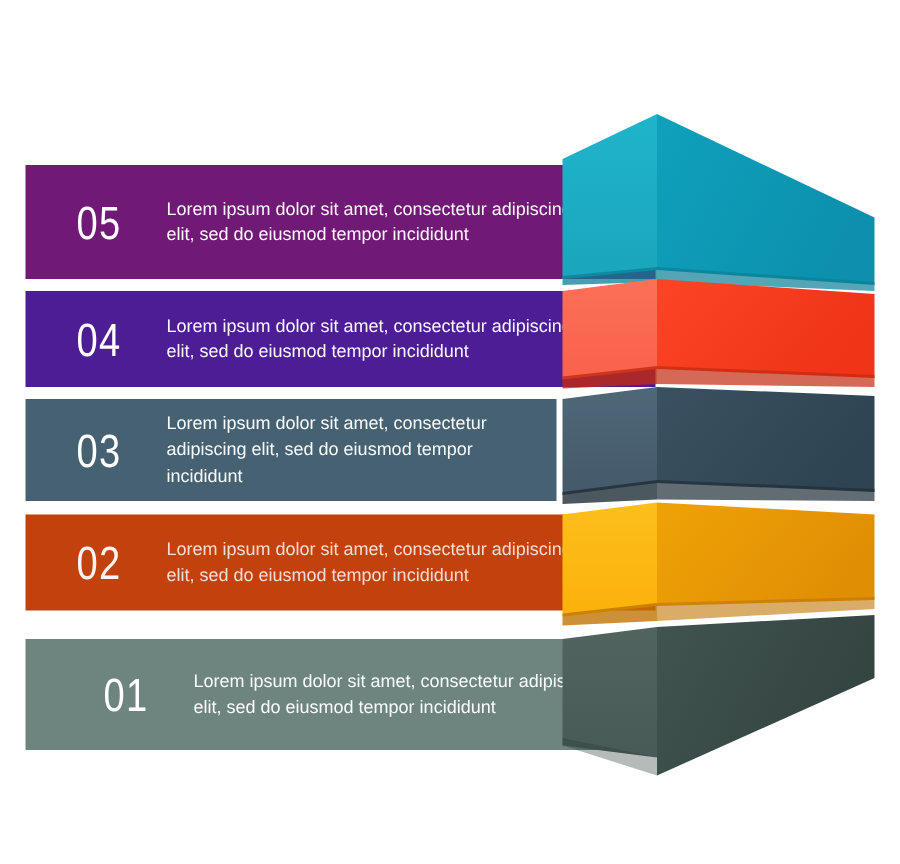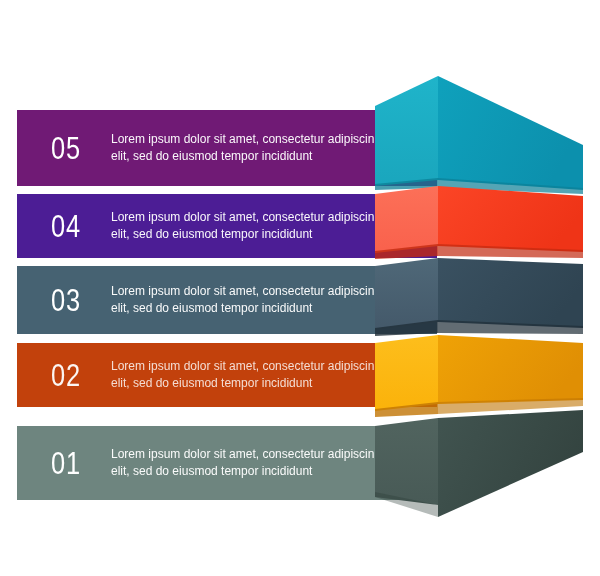--- a/index.html
+++ b/index.html
@@ -53,23 +53,23 @@
     color: #ffffff;
     font-size: 12px;
     line-height: 1.45;
     padding-left: 14px;
     padding-right: 18px;
     max-width: 272px;
     opacity: 0.97;
   }
   .bar-05 { top: 110px;  height: 76px;  width: 420px; background: #701a75; }
   .bar-04 { top: 194px;  height: 64px;  width: 420px; background: #4c1d95; }
-  .bar-03 { top: 266px;  height: 68px;  width: 420px; background: #466272; }
+  .bar-03 { top: 266px;  height: 68px;  width: 354px; background: #466272; }
   .bar-02 { top: 343px;  height: 64px;  width: 420px; background: #c2410c; }
-  .bar-01 { top: 426px;  height: 74px;  width: 420px; background: #6e857f; }
+  .bar-01 { top: 426px;  height: 74px;  width: 420px; background: #6e857f; justify-content: center; }
   .bar-02 .bar-text { opacity: 0.82; }
   .bar-02 .bar-num { opacity: 0.95; }
 </style>
 </head>
 <body>
 
 <div id="infographic">
 
   <div class="bar bar-05">
     <div class="bar-num">05</div>

